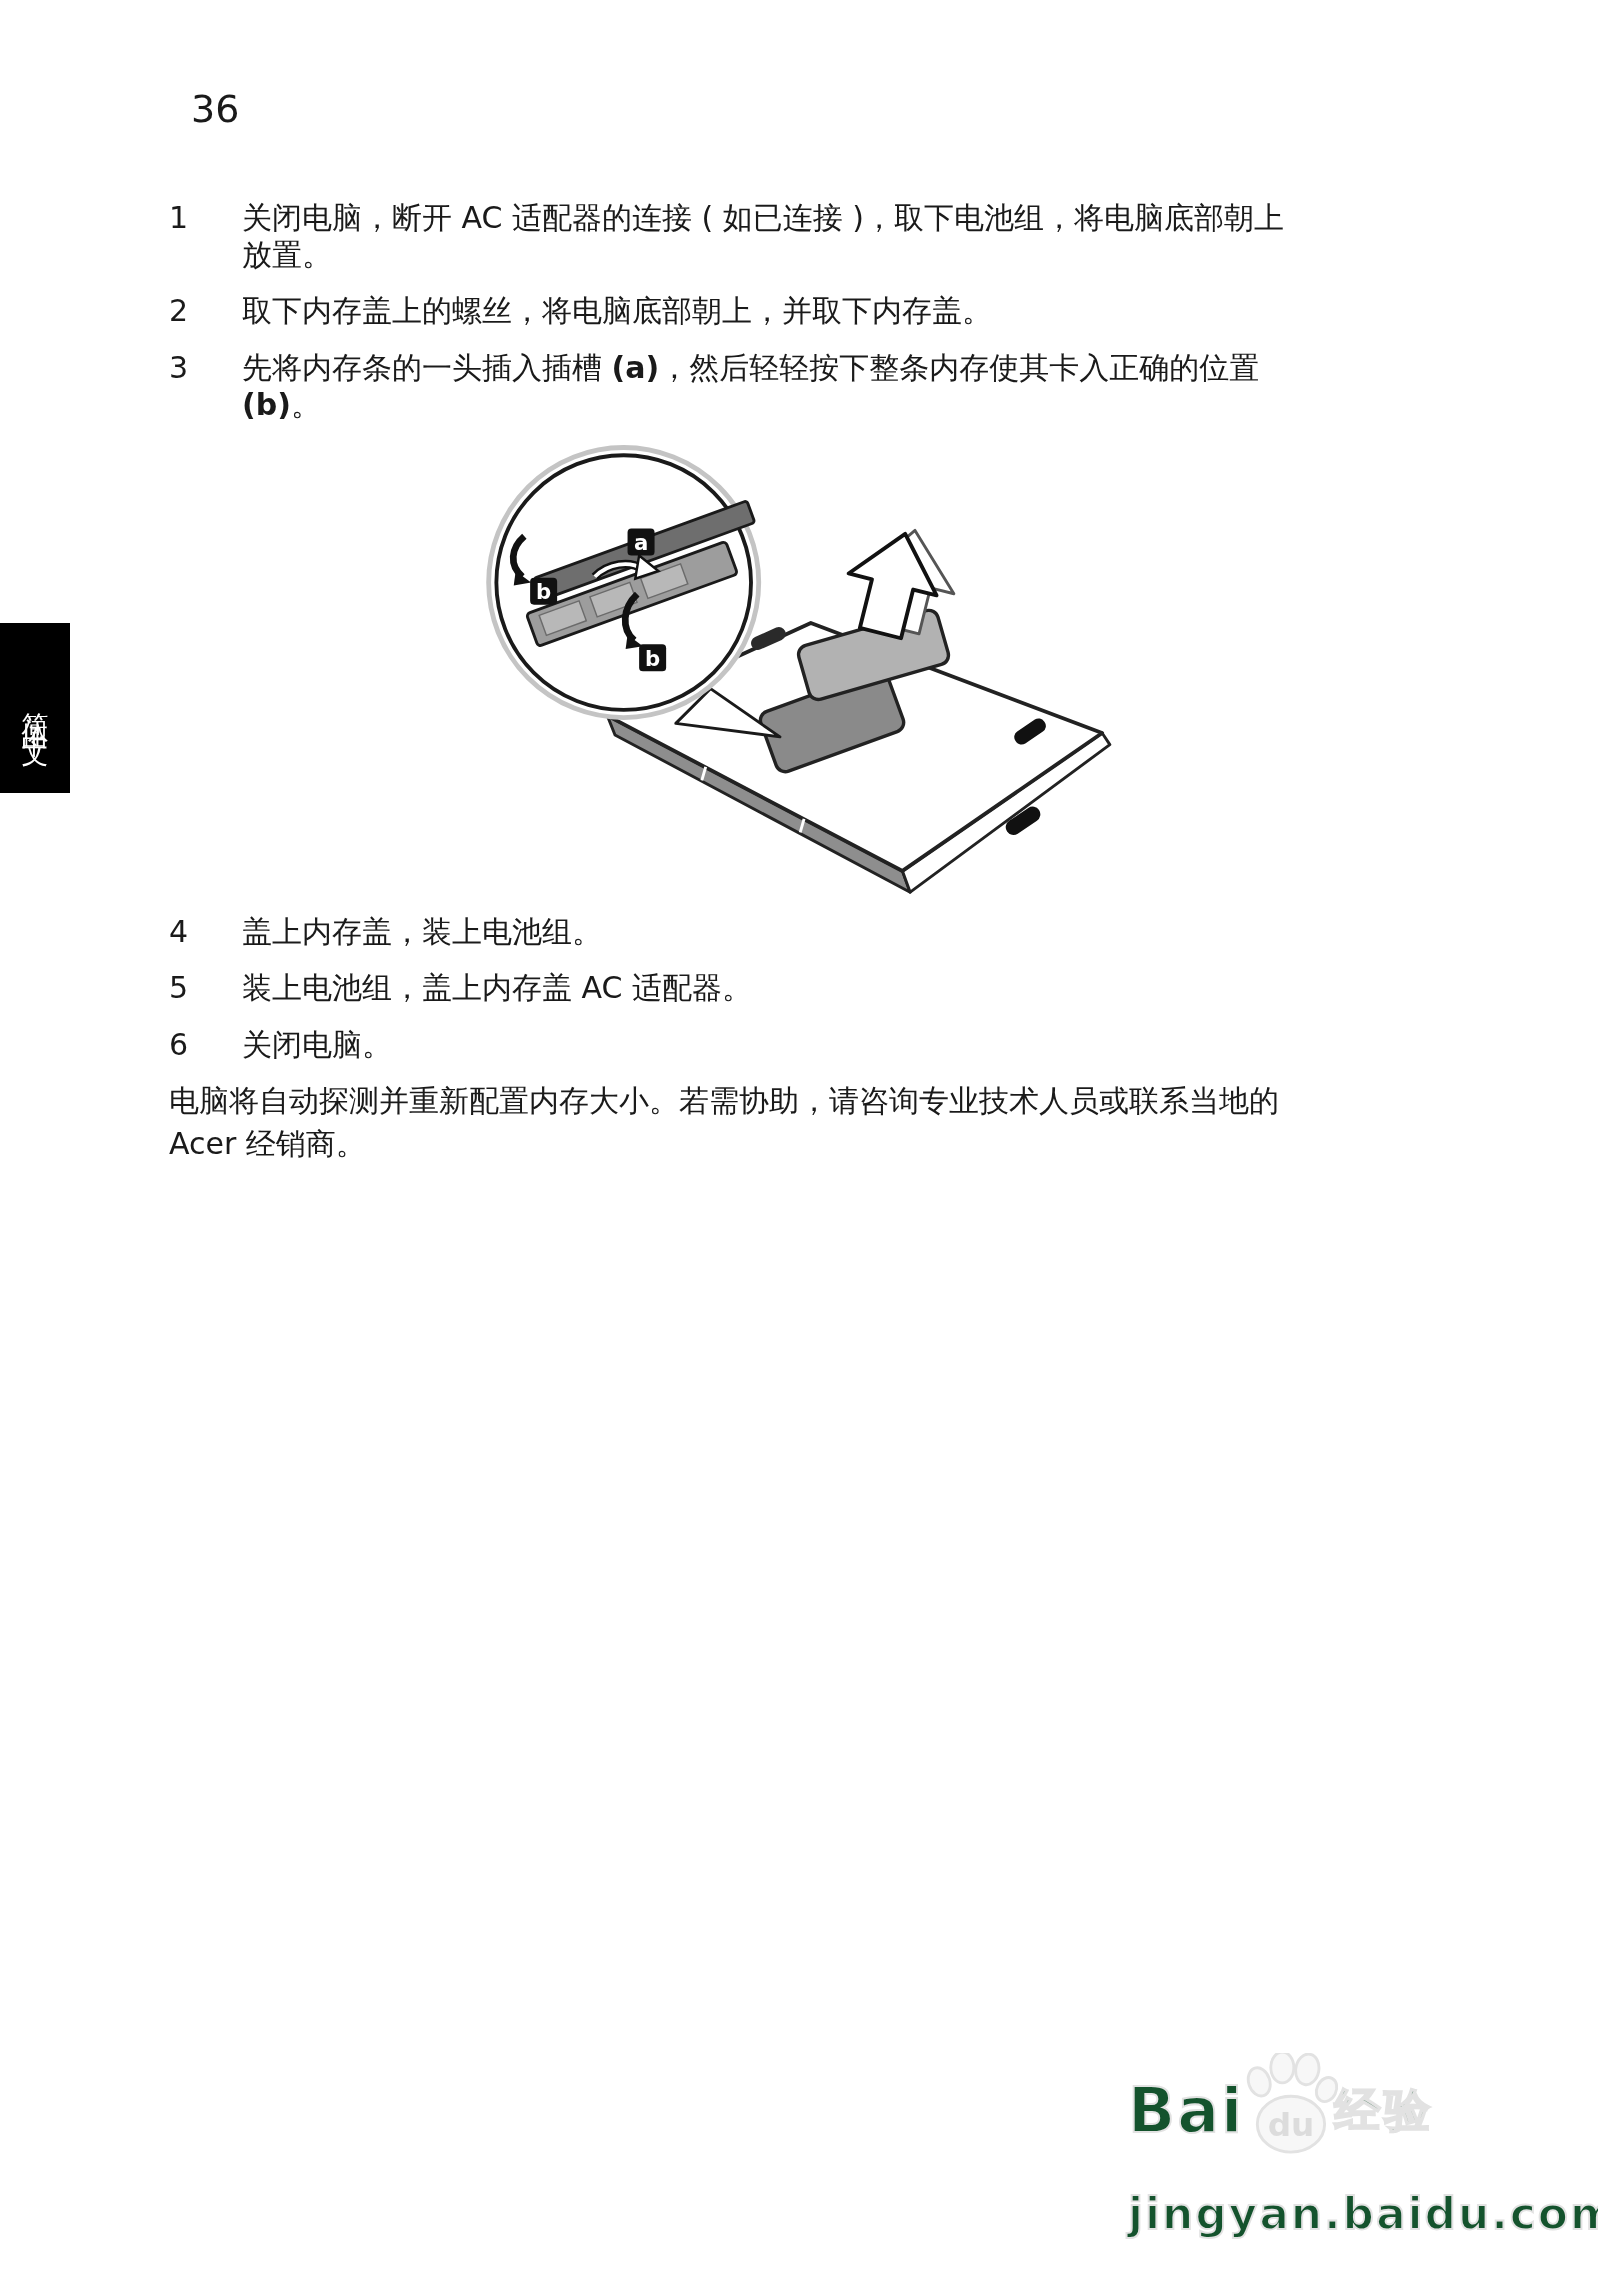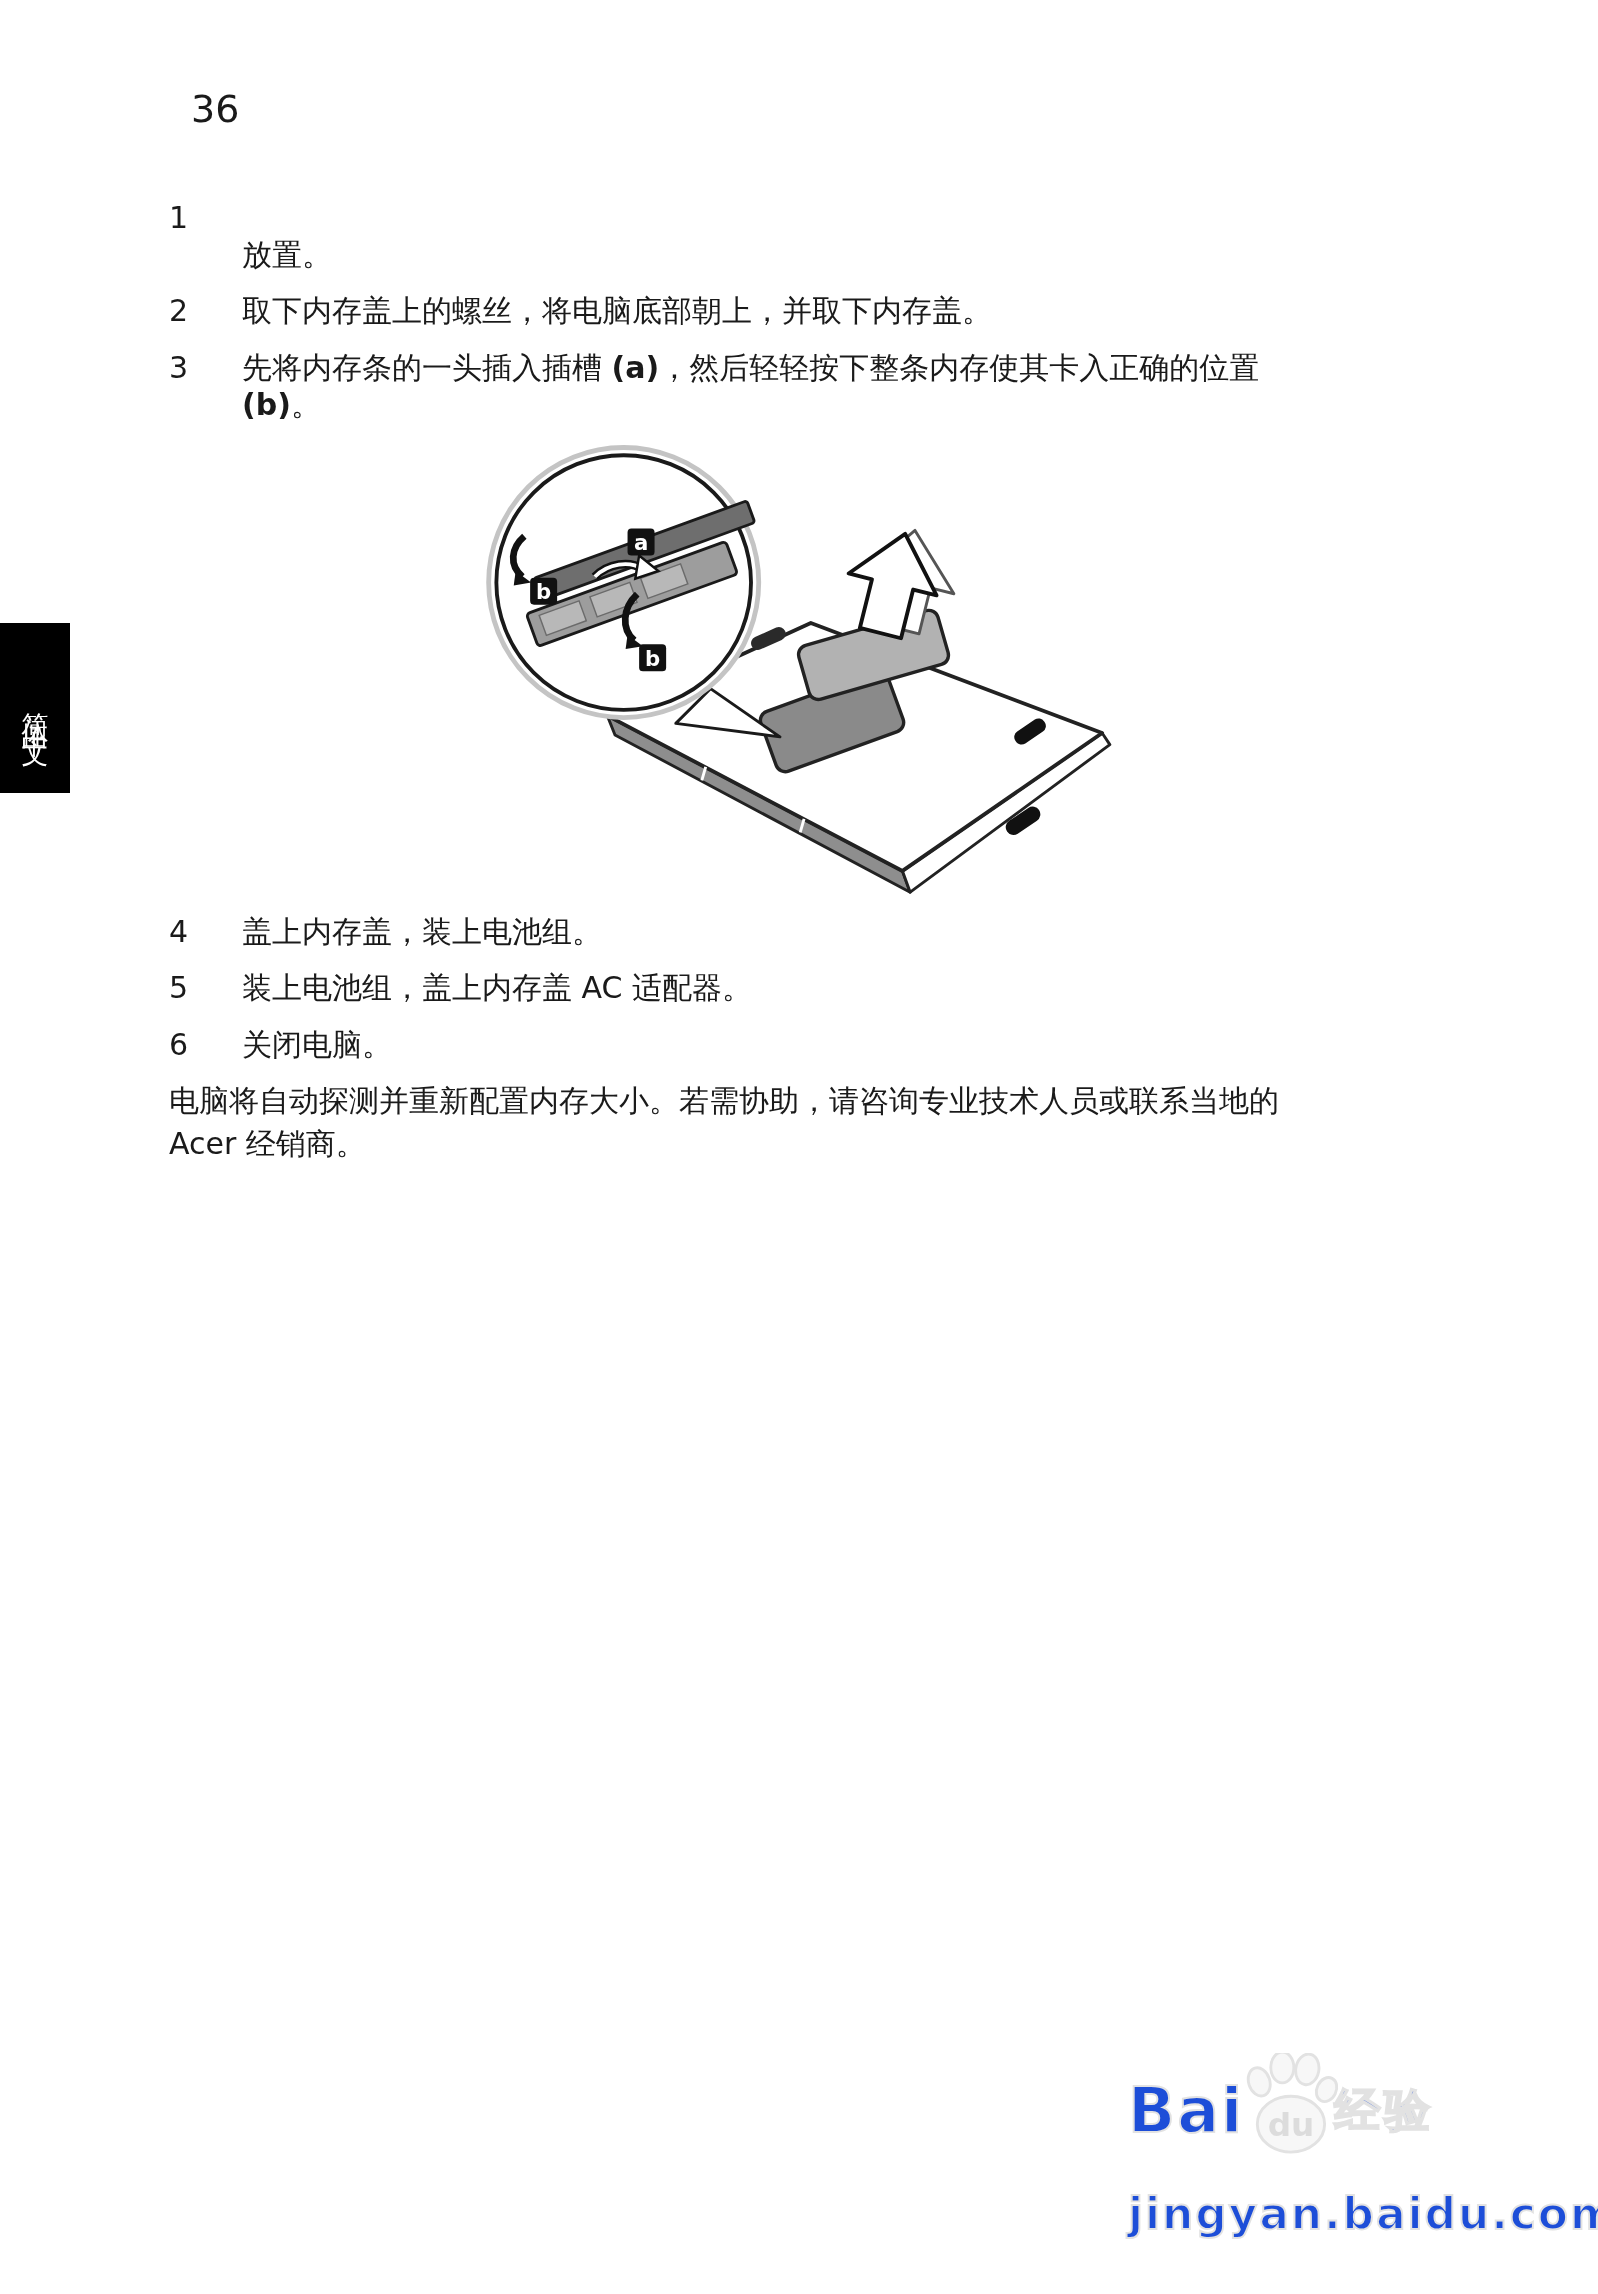--- a/index.html
+++ b/index.html
@@ -26,37 +26,37 @@
     position:absolute;left:0;top:623px;width:70px;height:170px;background:#000;
     display:flex;align-items:center;justify-content:center;
   }
   .side-tab-text{
     writing-mode:vertical-rl;text-orientation:upright;
     color:#fff;font-size:27px;letter-spacing:8.7px;line-height:70px;
   }
   .figure-wrap{position:absolute;left:473px;top:434px;width:666px;height:463px;}
   .watermark{
     position:absolute;left:1128px;top:2053px;width:406px;
-    color:#1d4ed8;-webkit-text-stroke:1.9px #e2e2e2;
+    color:#14532d;-webkit-text-stroke:1.9px #e2e2e2;
   }
   .wm-brand-row{display:flex;align-items:center;}
   .wm-bai{font-size:62px;font-weight:bold;letter-spacing:1.9px;}
   .wm-cn{font-size:46px;font-weight:bold;letter-spacing:3.9px;}
   .wm-paw{margin:0 -5.8px 13.5px -3.9px;}
   .wm-url{font-size:44px;font-weight:bold;letter-spacing:1.9px;margin-top:19px;}
 </style>
 </head>
 <body>
 
 <div class="page-number">36</div>
 
 <div class="steps steps-top">
   <div class="step">
     <div class="step-num">1</div>
-    <div class="step-text"><br><span>放置。</span></div>
+    <div class="step-text"><span>关闭电脑，断开 AC 适配器的连接 ( 如已连接 )，取下电池组，将电脑底部朝上</span><br><span>放置。</span></div>
   </div>
   <div class="step">
     <div class="step-num">2</div>
     <div class="step-text">取下内存盖上的螺丝，将电脑底部朝上，并取下内存盖。</div>
   </div>
   <div class="step">
     <div class="step-num">3</div>
     <div class="step-text"><span>先将内存条的一头插入插槽 </span><span class="inline-label">(a)</span><span>，然后轻轻按下整条内存使其卡入正确的位置</span><br><span class="inline-label">(b)</span><span>。</span></div>
   </div>
 </div>

